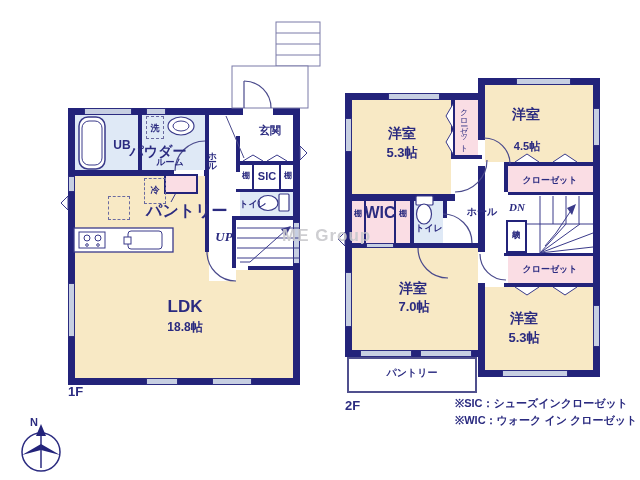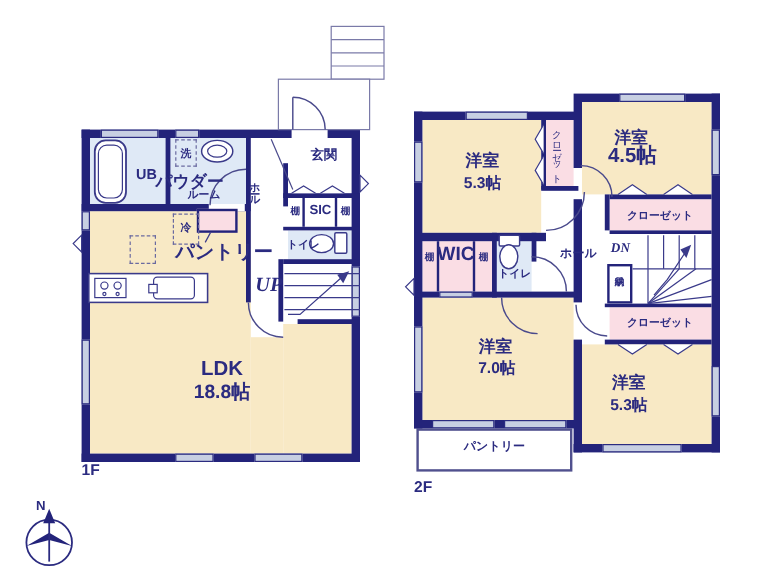--- a/index.html
+++ b/index.html
@@ -212,41 +212,44 @@
   <div class="t ctr" style="left:158px;top:151px;font-size:14px">パウダー</div>
   <div class="t ctr" style="left:170px;top:162px;font-size:9px">ルーム</div>
   <div class="t vert" style="left:207px;top:146px;font-size:9px">ホール</div>
   <div class="t ctr" style="left:270px;top:130px;font-size:11px">玄関</div>
   <div class="t ctr" style="left:246px;top:176px;font-size:8px">棚</div>
   <div class="t ctr" style="left:267px;top:176px;font-size:11px">SIC</div>
   <div class="t ctr" style="left:288px;top:176px;font-size:8px">棚</div>
   <div class="t ctr" style="left:253px;top:204px;font-size:9px">トイレ</div>
   <div class="t ctr" style="left:155px;top:190px;font-size:9px">冷</div>
   <div class="t" style="left:146px;top:202px;font-size:16px">パントリー</div>
-  <div class="t ctr it" style="left:224px;top:237px;font-size:17px">UP</div>
+  <div class="t ctr it" style="left:224px;top:237px;font-size:13px">UP</div>
   <div class="t ctr" style="left:185px;top:307px;font-size:17px">LDK</div>
-  <div class="t ctr" style="left:185px;top:328px;font-size:16px">18.8帖</div>
+  <div class="t ctr" style="left:185px;top:328px;font-size:12px">18.8帖</div>
   <div class="t" style="left:68px;top:385px;font-size:13px">1F</div>
 
   <div class="t ctr" style="left:402px;top:133px;font-size:14px">洋室</div>
   <div class="t ctr" style="left:402px;top:153px;font-size:13px">5.3帖</div>
   <div class="t vert" style="left:459px;top:103px;font-size:8px;font-weight:normal">クローゼット</div>
   <div class="t ctr" style="left:526px;top:114px;font-size:14px">洋室</div>
-  <div class="t ctr" style="left:527px;top:130px;font-size:17px">4.5帖</div>
+  <div class="t ctr" style="left:527px;top:146px;font-size:11px">4.5帖</div>
   <div class="t ctr" style="left:550px;top:180px;font-size:9px">クローゼット</div>
   <div class="t ctr" style="left:358px;top:214px;font-size:8px">棚</div>
   <div class="t ctr" style="left:380px;top:213px;font-size:16px">WIC</div>
   <div class="t ctr" style="left:403px;top:214px;font-size:8px">棚</div>
   <div class="t ctr" style="left:429px;top:228px;font-size:9px">トイレ</div>
   <div class="t ctr" style="left:482px;top:212px;font-size:10px">ホール</div>
   <div class="t ctr it" style="left:517px;top:207px;font-size:11px">DN</div>
   <div class="t vert" style="left:511px;top:224px;font-size:8px;z-index:6">収納</div>
   <div class="t ctr" style="left:550px;top:269px;font-size:9px">クローゼット</div>
   <div class="t ctr" style="left:413px;top:288px;font-size:14px">洋室</div>
   <div class="t ctr" style="left:414px;top:307px;font-size:13px">7.0帖</div>
   <div class="t ctr" style="left:524px;top:318px;font-size:14px">洋室</div>
   <div class="t ctr" style="left:524px;top:338px;font-size:13px">5.3帖</div>
   <div class="t ctr" style="left:412px;top:373px;font-size:10px">パントリー</div>
   <div class="t" style="left:345px;top:399px;font-size:13px">2F</div>
 
+  <div class="t" style="left:455px;top:397px;font-size:11px">※SIC：シューズインクローゼット</div>
+  <div class="t" style="left:455px;top:414px;font-size:11px">※WIC：ウォーク イン クローゼット</div>
   <div class="t" style="left:30px;top:416px;font-size:11px">N</div>
+  <div class="wm" style="left:282px;top:226px">ME Group</div>
 
 </div>
 
 </body></html>

